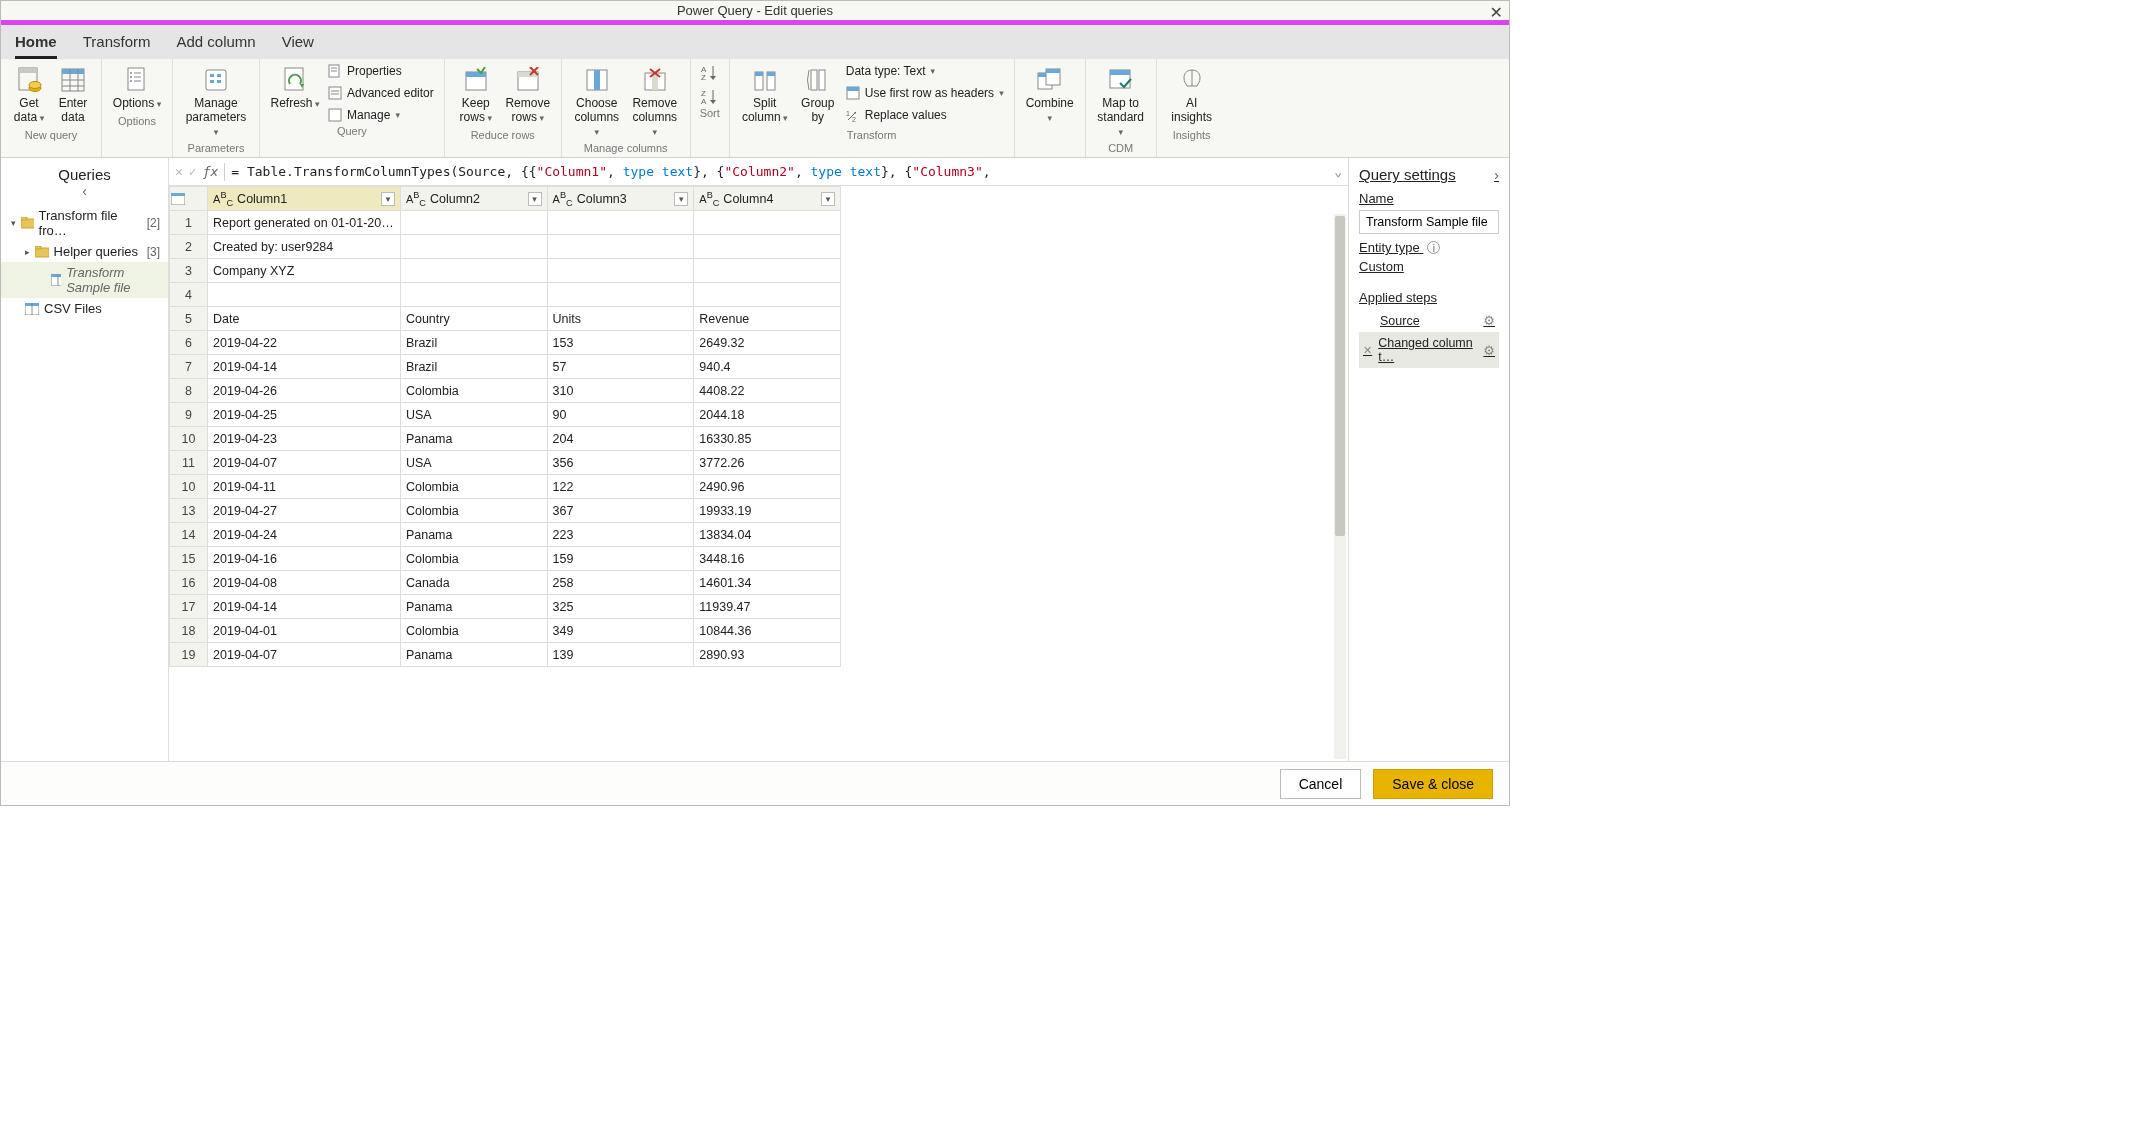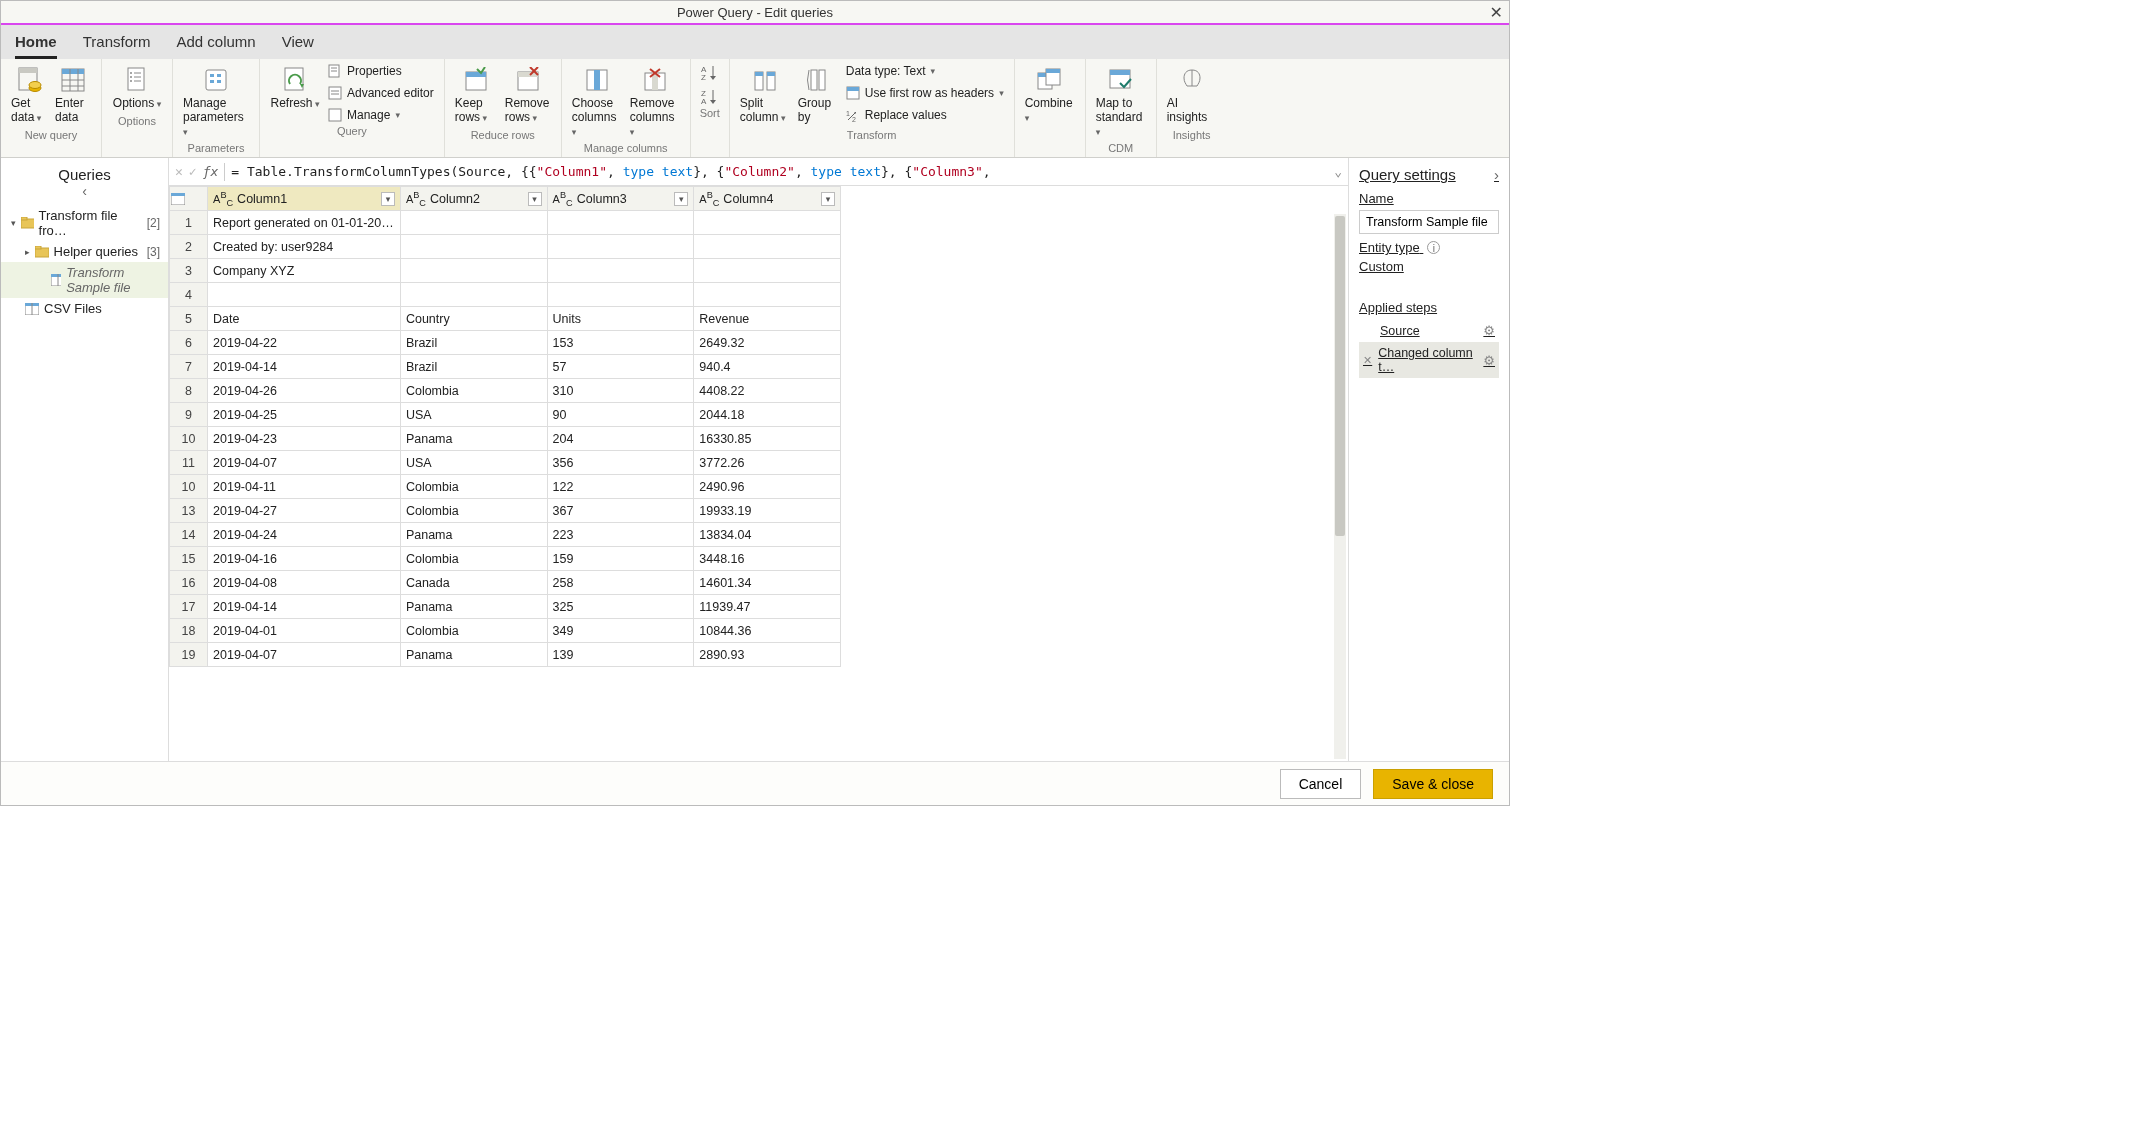--- a/index.html
+++ b/index.html
@@ -1,30 +1,30 @@
 <!DOCTYPE html>
 <html><head>
 <meta charset="utf-8">
 <style>
   * { box-sizing: border-box; }
   html, body { margin:0; padding:0; font-family: "Segoe UI", Arial, sans-serif; font-size:13px; color:#222; background:#fff; }
   .window { width:1510px; height:806px; border:1px solid #bbb; background:#fff; display:flex; flex-direction:column; }
-  .titlebar { height:24px; background:#f7f7f3; border-bottom:2px solid #d946ef; display:flex; align-items:center; position:relative; }
+  .titlebar { height:24px; background:#f7f7f3; border-bottom:5px solid #d946ef; display:flex; align-items:center; position:relative; }
   .titlebar .title { flex:1; text-align:center; font-size:13px; color:#333; }
   .titlebar .close { position:absolute; right:6px; top:2px; font-size:16px; color:#444; cursor:pointer; }
   
   .menutabs { display:flex; gap:26px; padding:8px 14px 0 14px; background:#e5e5e5; }
   .menutabs .tab { font-size:15px; color:#333; padding-bottom:6px; cursor:pointer; }
   .menutabs .tab.active { font-weight:600; border-bottom:3px solid #222; }
   
   .ribbon { background:#f7f7f3; border-bottom:1px solid #d0d0cc; display:flex; font-size:12px; }
   .rgroup { border-right:1px solid #e0e0da; padding:4px 8px 2px 8px; display:flex; flex-direction:column; align-items:center; }
   .rgroup .rbtns { display:flex; align-items:flex-start; gap:4px; }
   .bigbtn { display:flex; flex-direction:column; align-items:center; justify-content:flex-start; width:54px; padding:2px 2px; cursor:pointer; }
-  .bigbtn .lbl { text-align:left; font-size:12px; line-height:1.15; margin-top:2px; }
+  .bigbtn .lbl { text-align:center; font-size:12px; line-height:1.15; margin-top:2px; }
   .smallstack { display:flex; flex-direction:column; gap:6px; }
   .smallbtn { display:flex; align-items:center; gap:5px; cursor:pointer; font-size:12px; padding:1px 2px; white-space:nowrap; }
   .grouplabel { font-size:11px; color:#777; text-align:center; margin-top:2px; padding-bottom:1px; }
   .caret::after { content:" \25BE"; font-size:9px; color:#666; }
   .iconbox { width:30px; height:30px; display:flex; align-items:center; justify-content:center; }
   svg { display:block; }
   
   .body { flex:1; display:flex; min-height:0; background:#fff; }
   .qpanel { width:168px; border-right:1px solid #ddd; display:flex; flex-direction:column; background:#fff; }
   .qpanel .phead { display:flex; align-items:center; justify-content:space-between; padding:8px 10px 6px 10px; font-size:15px;flex-direction:column; }
@@ -612,21 +612,21 @@
       <div class="shead">
         <span>Query settings</span>
         <span style="color:#666">›</span>
       </div>
       <label class="sec">Name</label>
       <input class="name" value="Transform Sample file" style="">
       <label class="sec">
         <span>Entity type</span>
         <span style="border:1px solid #999;border-radius:50%;display:inline-block;width:13px;height:13px;font-size:10px;text-align:center;line-height:13px;margin-left:4px;color:#666">i</span>
       </label>
-      <div style="margin-bottom:26px">Custom</div>
+      <div style="margin-bottom:16px">Custom</div>
       <label class="sec">Applied steps</label>
       <div class="steps" id="steps">
           <div class="step">
             <span style="width:11px;display:inline-block"></span>
             <span>Source</span>
             <span class="gear">⚙</span>
           </div>
           <div class="step sel">
             <span style="color:#888;font-size:11px">✕</span>
             <span>Changed column t…</span>

